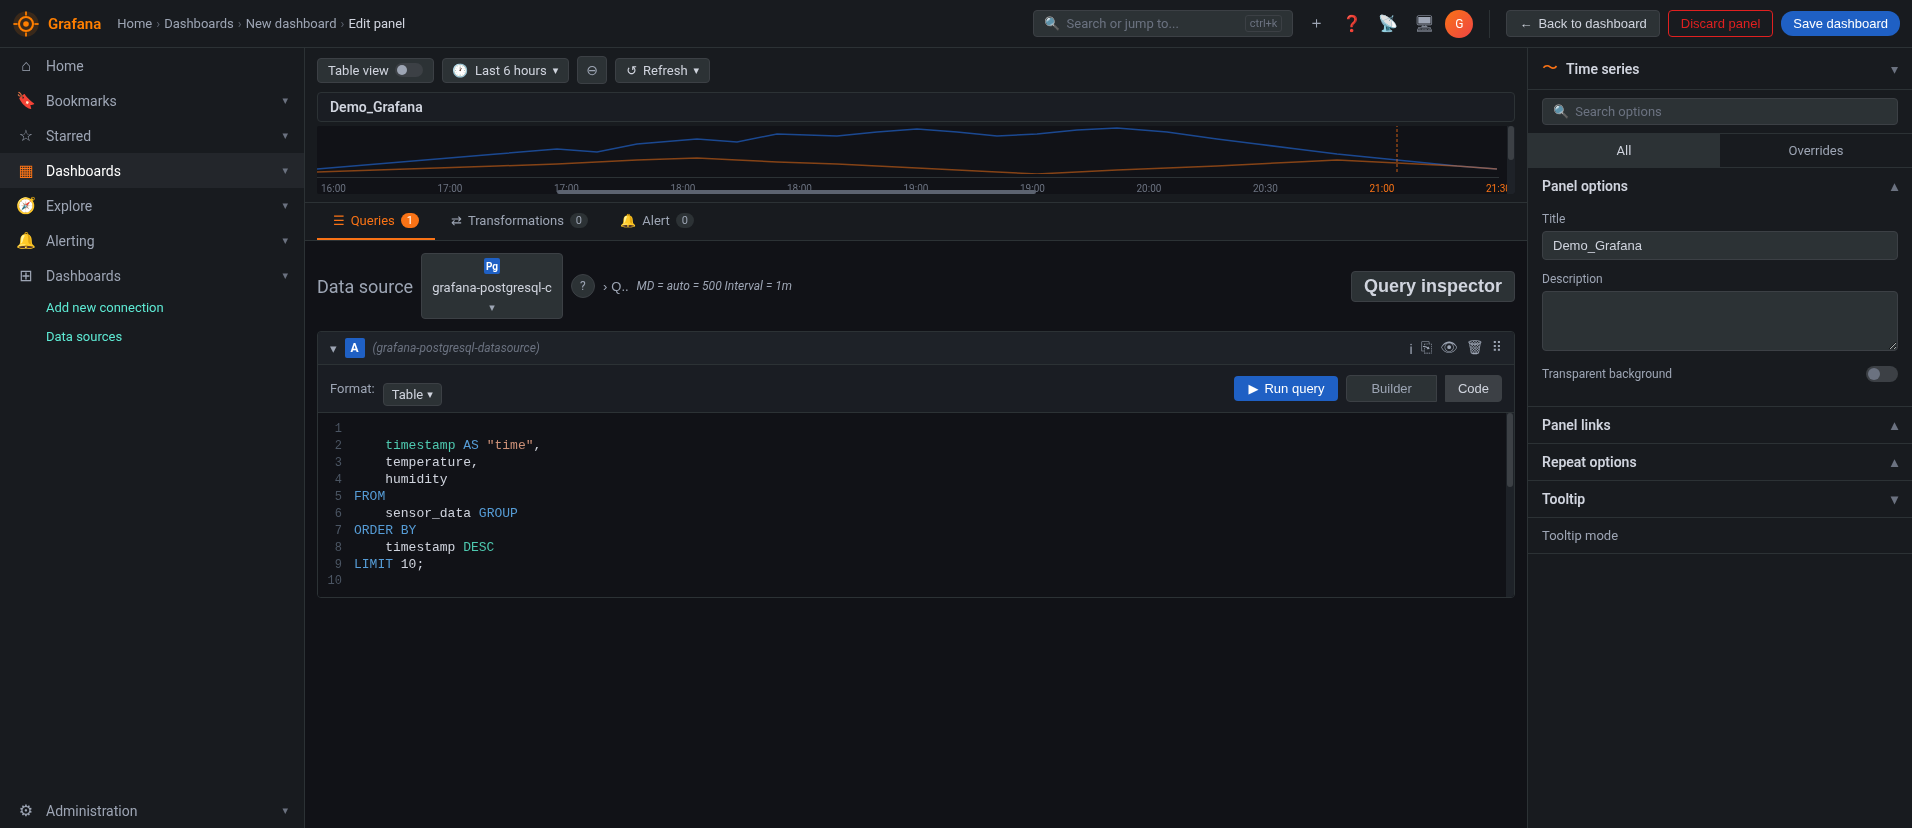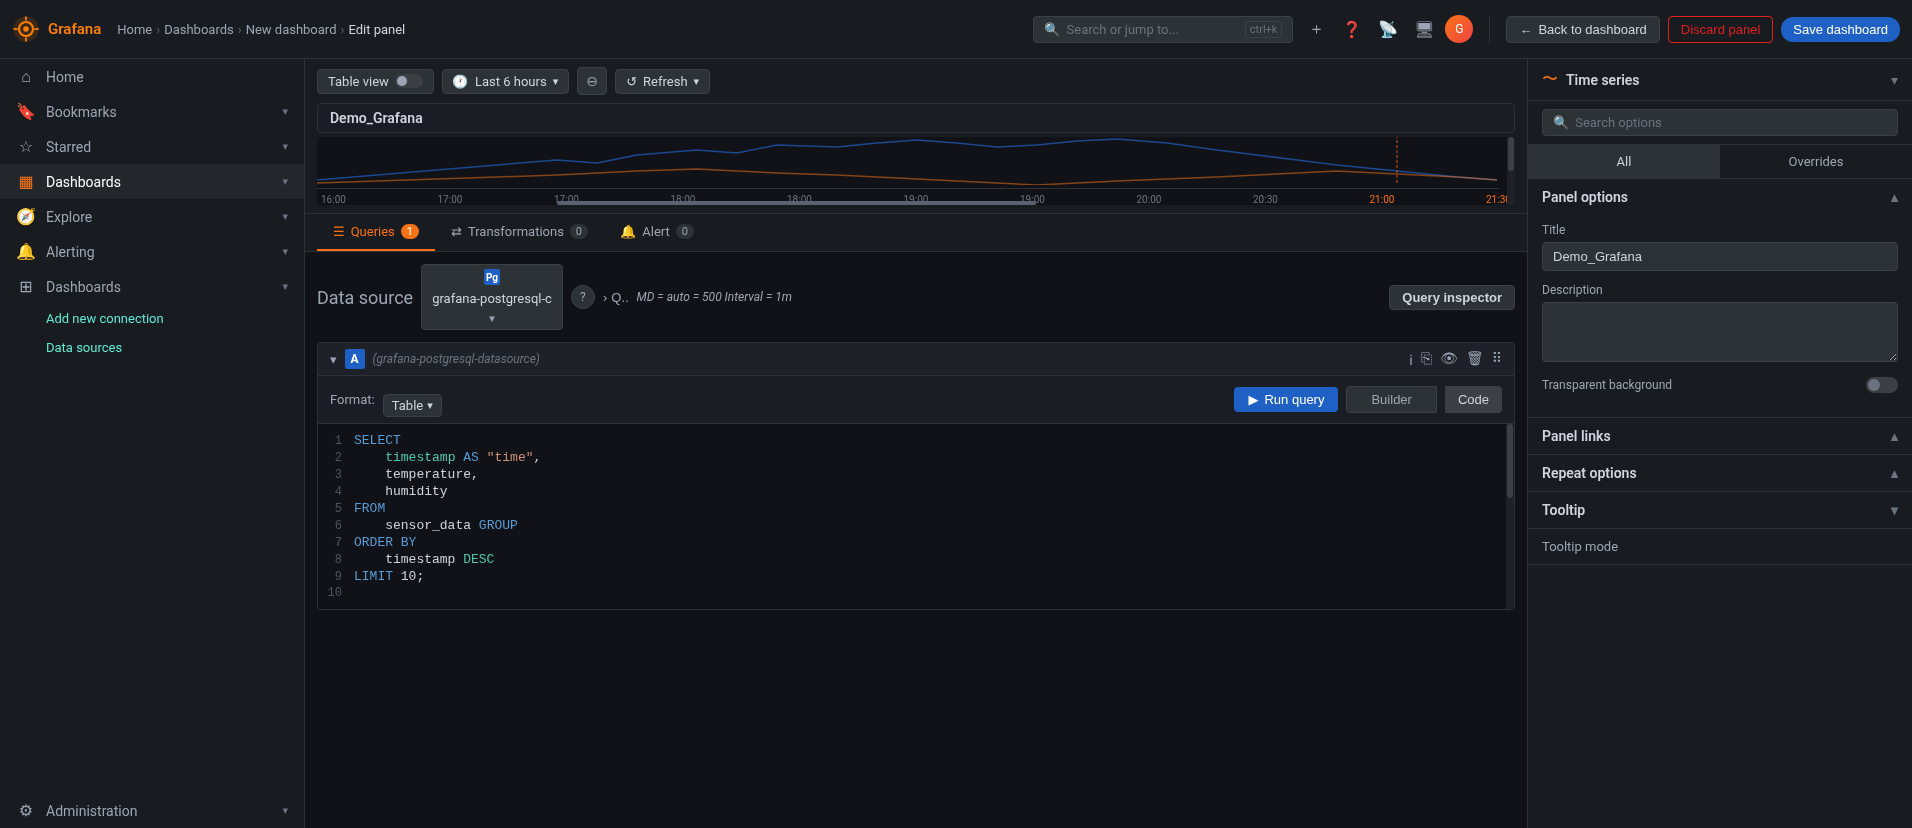--- a/index.html
+++ b/index.html
@@ -12,21 +12,21 @@
       width: 1912px;
       height: 828px;
       display: flex;
       flex-direction: column;
     }
 
     
     .topnav {
       background: #181b1f;
       border-bottom: 1px solid #2c3235;
-      height: 59px;
+      height: 48px;
       display: flex;
       align-items: center;
       padding: 0 12px;
       gap: 8px;
       flex-shrink: 0;
       z-index: 100;
     }
     .topnav-logo {
       display: flex;
       align-items: center;
@@ -423,21 +423,21 @@
       align-items: center;
       gap: 4px;
     }
     .query-inspector-btn {
       background: #2c3235;
       border: 1px solid #3c4045;
       border-radius: 4px;
       padding: 4px 12px;
       cursor: pointer;
       color: #d0d4de;
-      font-size: 13px;
+      font-size: 18px;
       font-weight: 600;
       margin-left: auto;
     }
 
     
     .query-editor-block {
       background: #181b1f;
       border: 1px solid #2c3235;
       border-radius: 4px;
       overflow: hidden;
@@ -939,21 +939,20 @@
               <span>▶</span>
               <span>Run query</span>
             </button>
             <button class="builder-btn">Builder</button>
             <button class="code-btn">Code</button>
           </div>
 
           <div class="code-editor">
             <div class="code-line">
               <span class="line-number">1</span>
-              <span class="line-content"><span class="kw">SELECT</span></span>
             </div>
             <div class="code-line">
               <span class="line-number">2</span>
               <span class="line-content">&nbsp;&nbsp;&nbsp;&nbsp;<span class="kw2">timestamp</span> <span class="kw">AS</span> <span class="str">"time"</span>,</span>
             </div>
             <div class="code-line">
               <span class="line-number">3</span>
               <span class="line-content">&nbsp;&nbsp;&nbsp;&nbsp;temperature,</span>
             </div>
             <div class="code-line">

